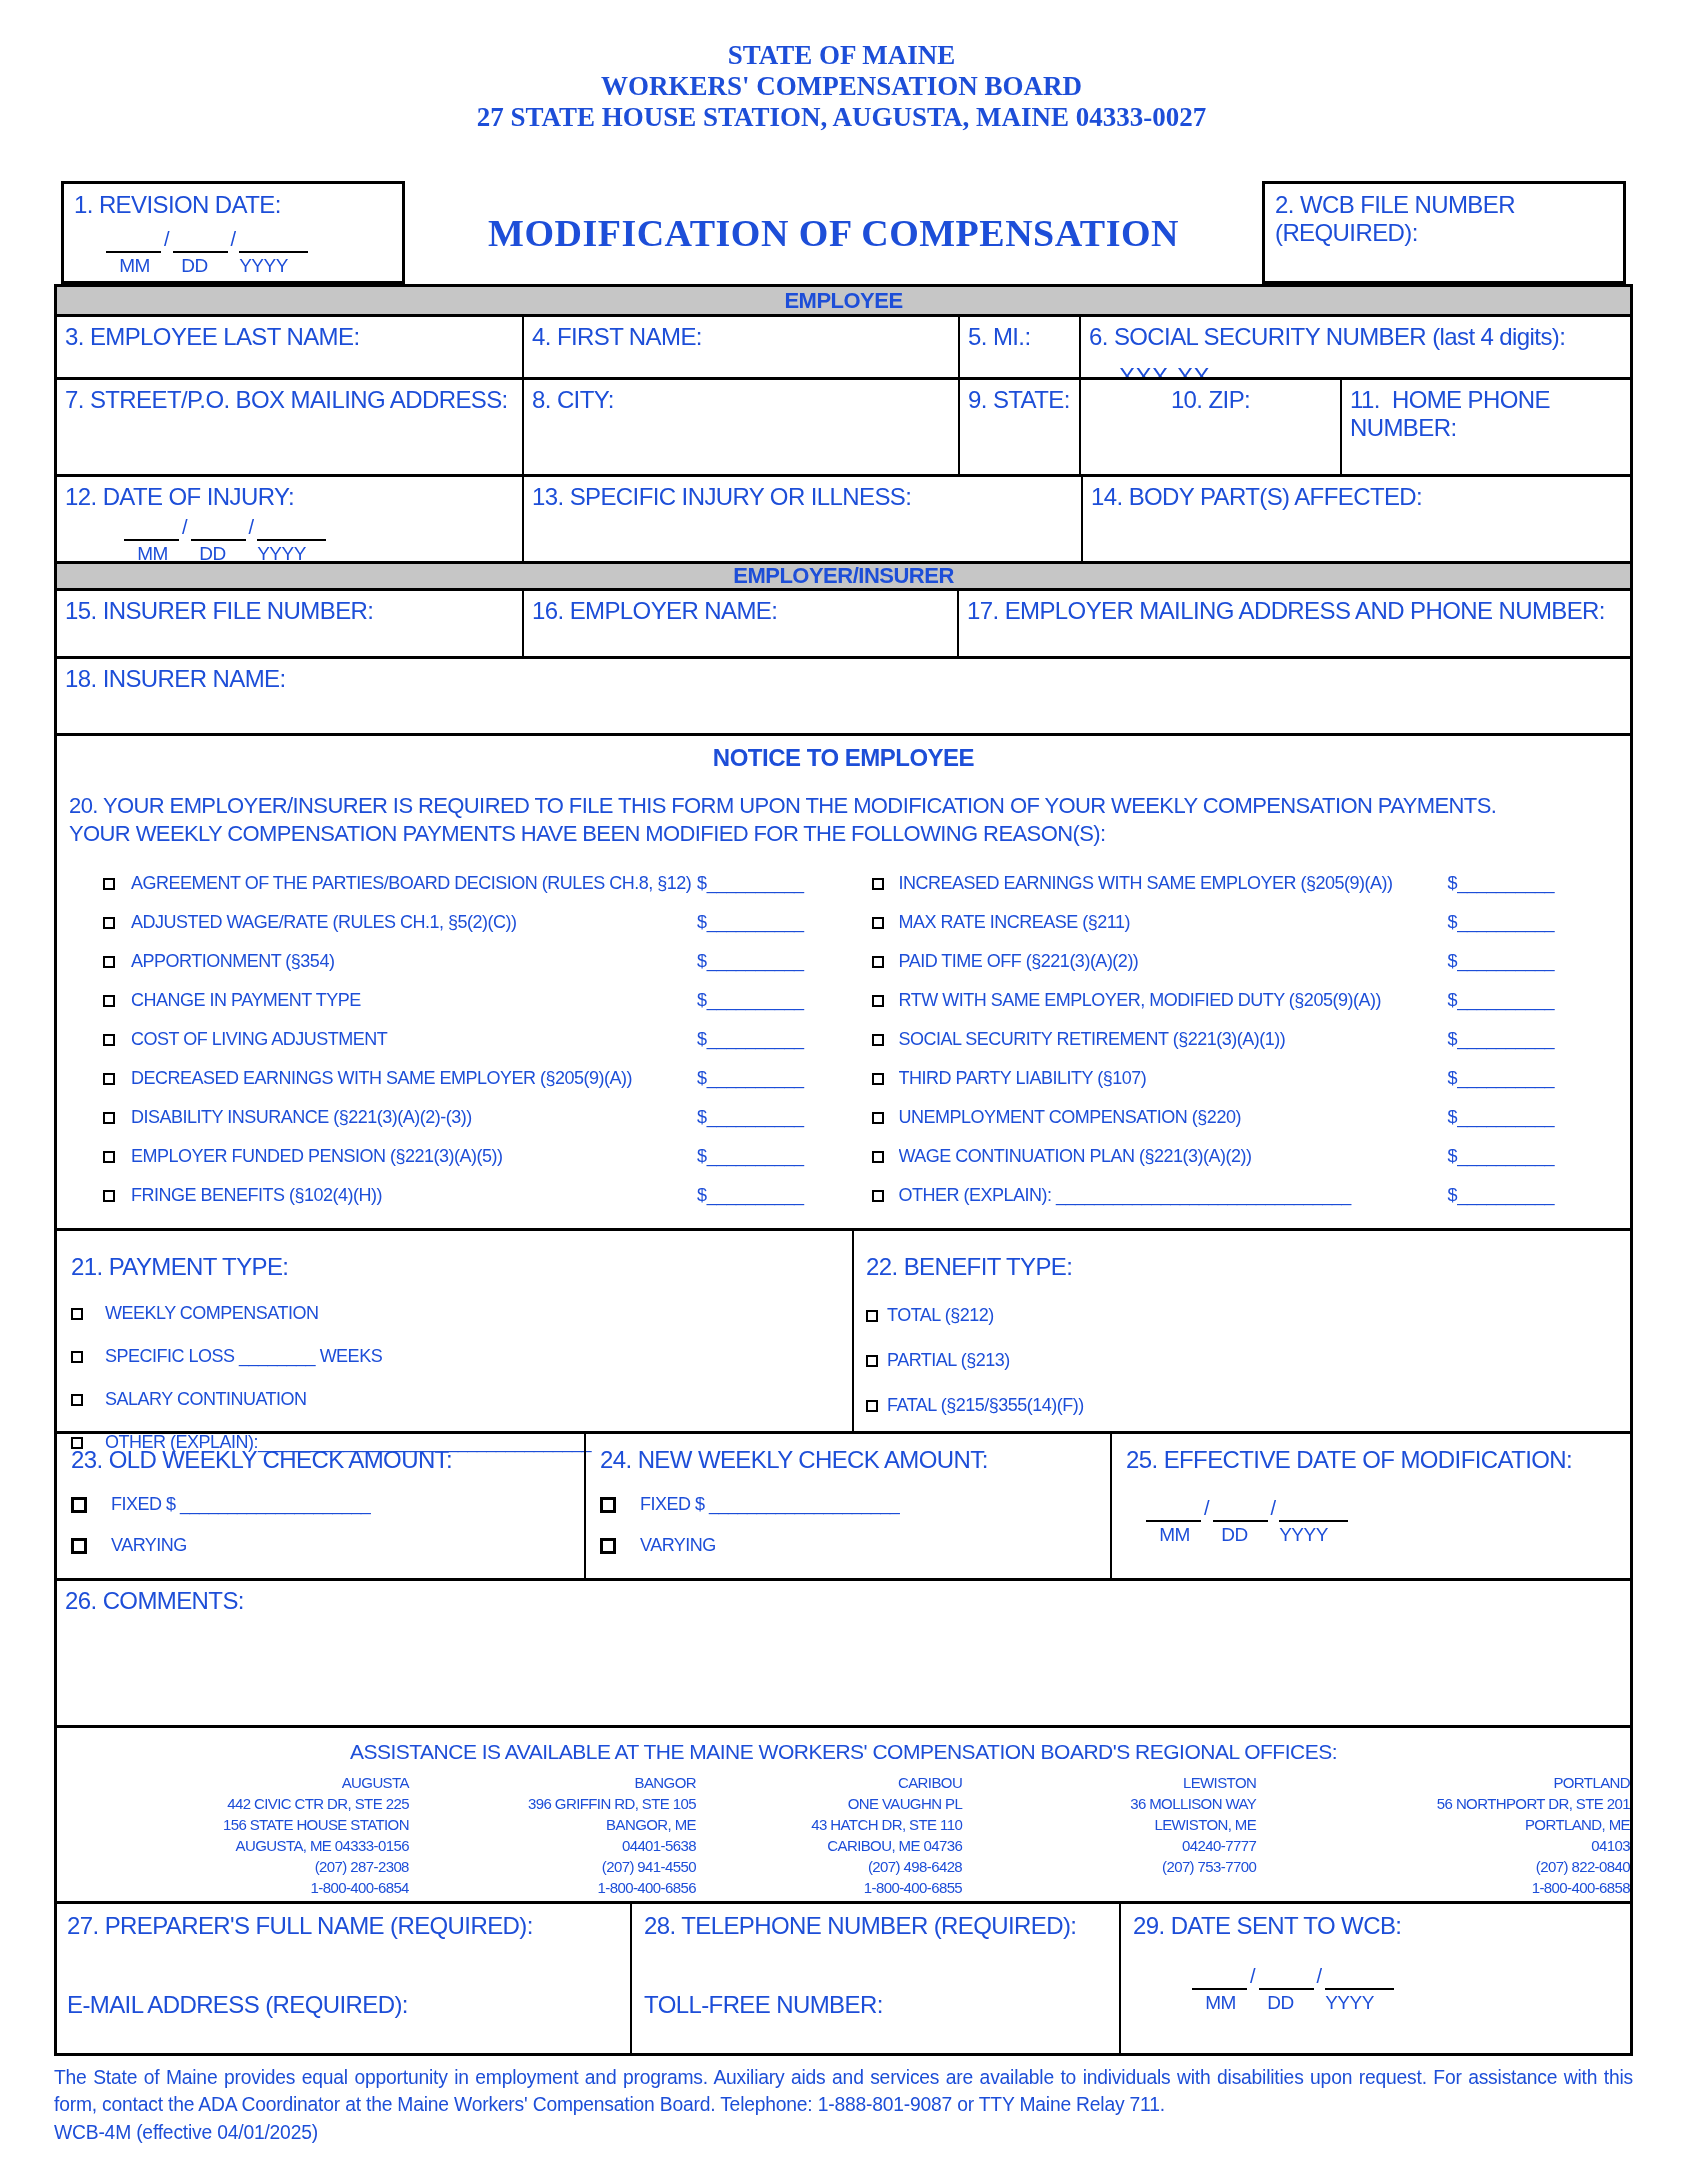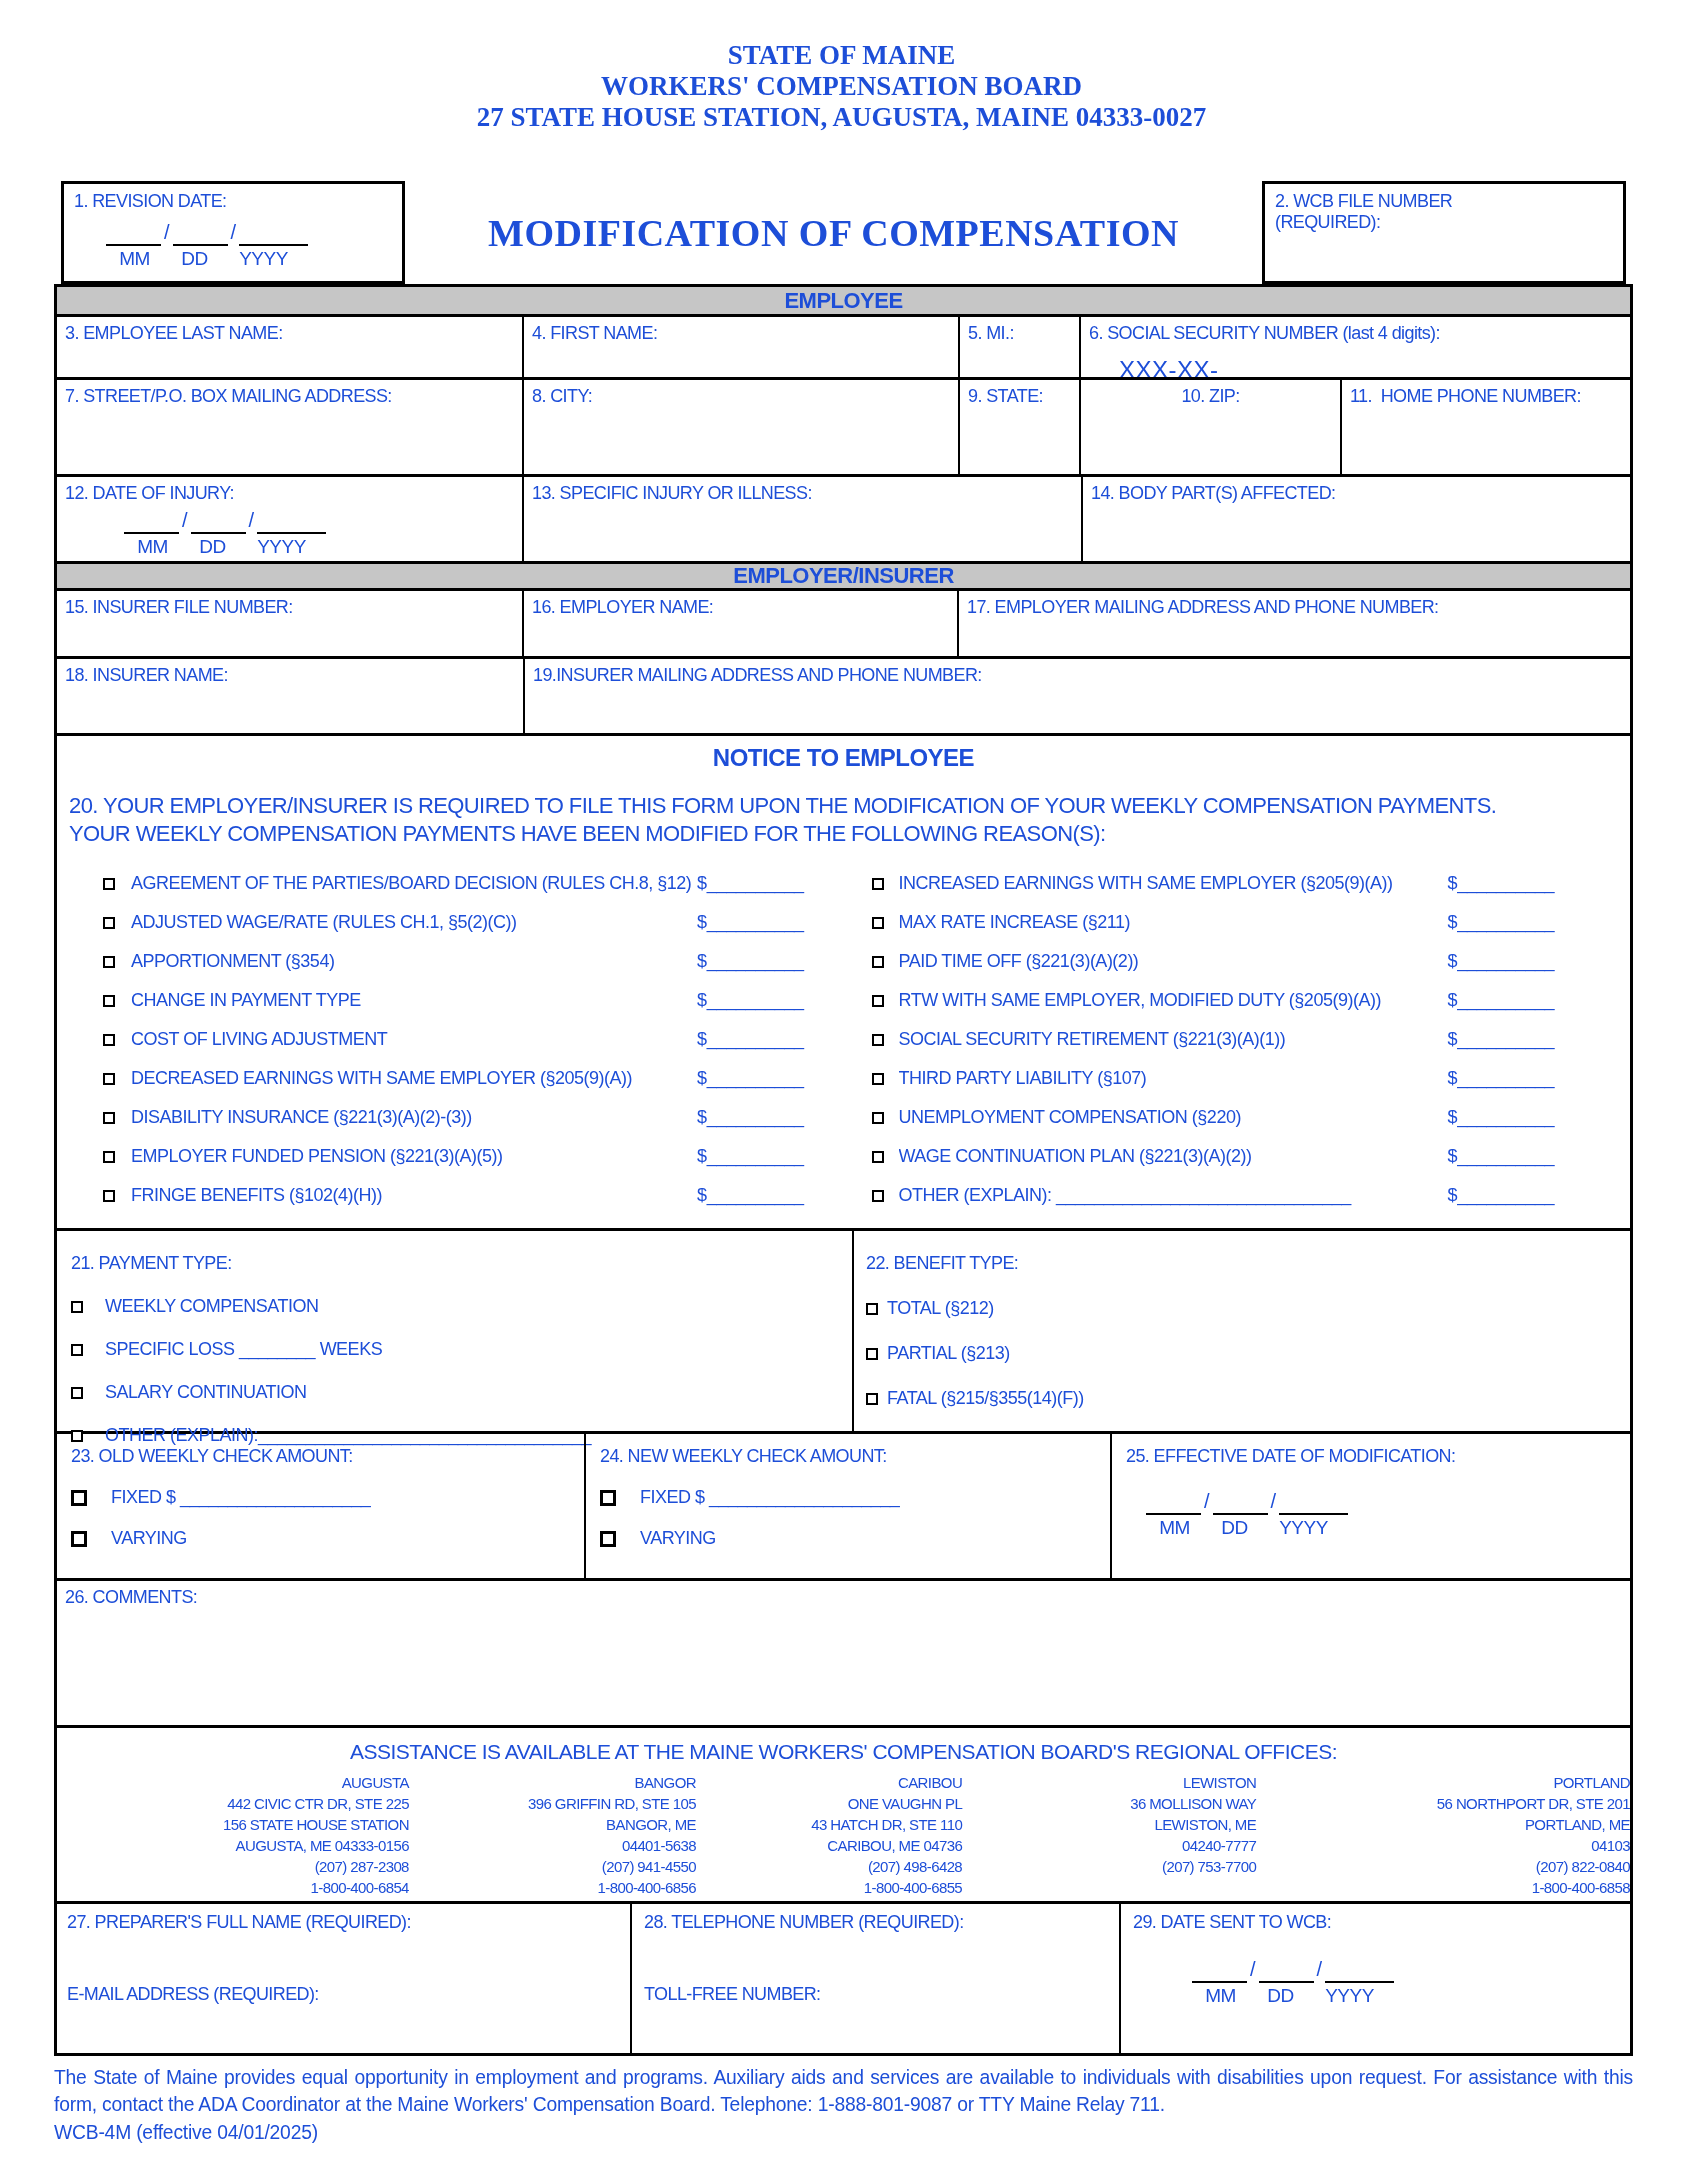--- a/index.html
+++ b/index.html
@@ -17,21 +17,21 @@
     font-weight:bold; font-size:27px; line-height:31px;
   }
   
   .box1 { position:absolute; left:61px; top:181px; width:344px; height:103px; border:3px solid #000; padding:7px 10px; }
   .box2 { position:absolute; left:1262px; top:181px; width:364px; height:103px; border:3px solid #000; padding:7px 10px; }
   .doc-title {
     position:absolute; left:405px; top:181px; width:857px; height:103px;
     display:flex; align-items:center; justify-content:center;
     font-family:"Liberation Serif", serif; font-weight:bold; font-size:38px; letter-spacing:0.5px;
   }
-  .fl { font-size:18px; letter-spacing:-0.6px; white-space:pre-wrap; }
+  .fl { font-size:24px; letter-spacing:-0.6px; white-space:pre-wrap; }
   
   .dw { display:inline-block; }
   .dw-top { display:flex; align-items:flex-end; height:22px; }
   .seg { width:55px; border-bottom:2px solid #000; height:100%; }
   .seg.y { width:69px; }
   .slash { font-size:20px; line-height:20px; padding:0 3px; transform:translateY(-4px); }
   .dw-labels { display:flex; font-size:19px; letter-spacing:-0.5px; margin-top:2px; }
   .dw-labels span { text-align:center; }
   .dw-labels .l1 { width:57px; } .dw-labels .l2 { width:63px; } .dw-labels .l3 { width:75px; }
   
@@ -212,23 +212,20 @@
       </div>
       <div class="cell" style="flex:1;">
         <div class="fl">17. EMPLOYER MAILING ADDRESS AND PHONE NUMBER:</div>
       </div>
     </div>
 
     <div class="frow row18">
       <div class="cell" style="width:466px;">
         <div class="fl">18. INSURER NAME:</div>
       </div>
-      <div class="cell" style="flex:1;">
-        <div class="fl">19.INSURER MAILING ADDRESS AND PHONE NUMBER:</div>
-      </div>
     </div>
 
     <div class="notice">
       <div class="notice-title">NOTICE TO EMPLOYEE</div>
       <div class="notice-para">
         <div>20. YOUR EMPLOYER/INSURER IS REQUIRED TO FILE THIS FORM UPON THE MODIFICATION OF YOUR WEEKLY COMPENSATION PAYMENTS.</div>
         <div>YOUR WEEKLY COMPENSATION PAYMENTS HAVE BEEN MODIFIED FOR THE FOLLOWING REASON(S):</div>
       </div>
       <div class="reasons">
         <div class="rcol left">

